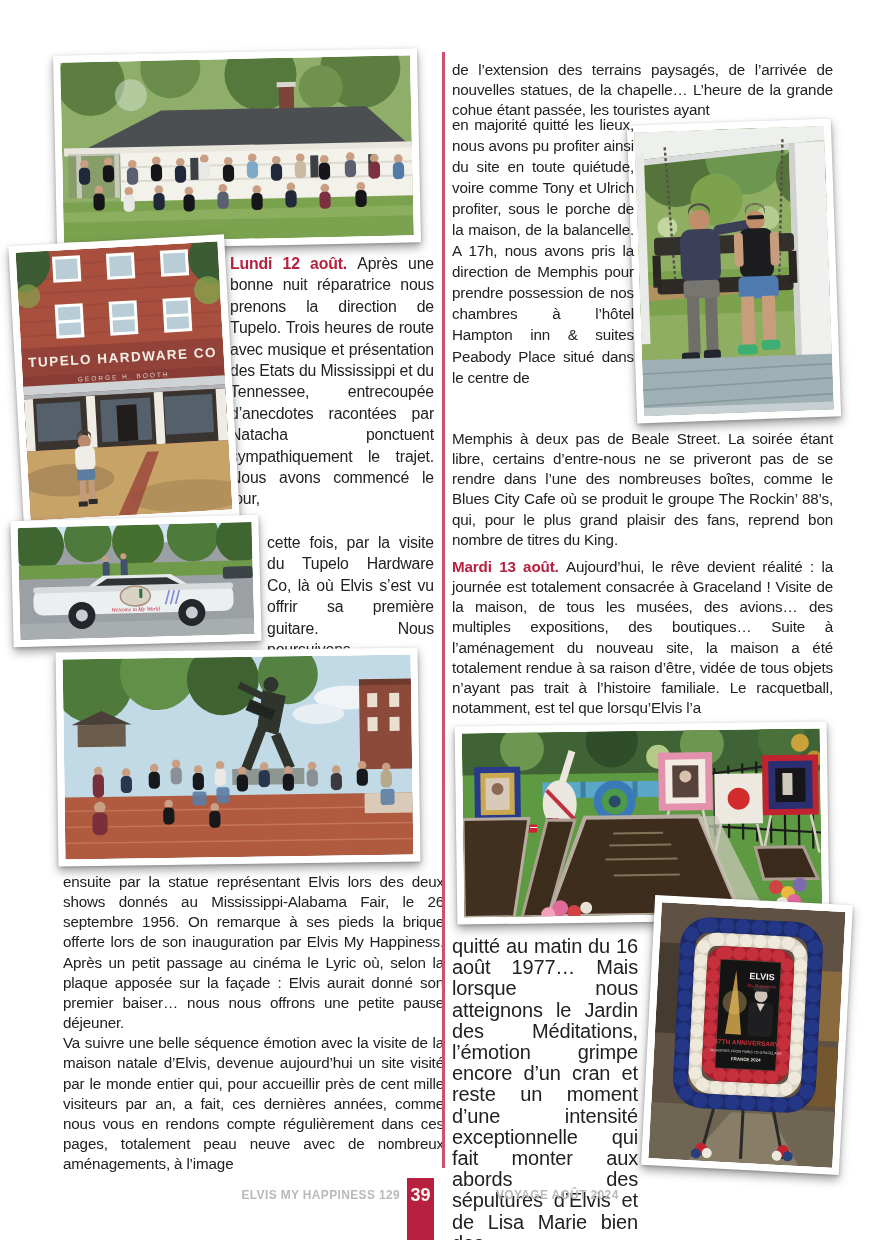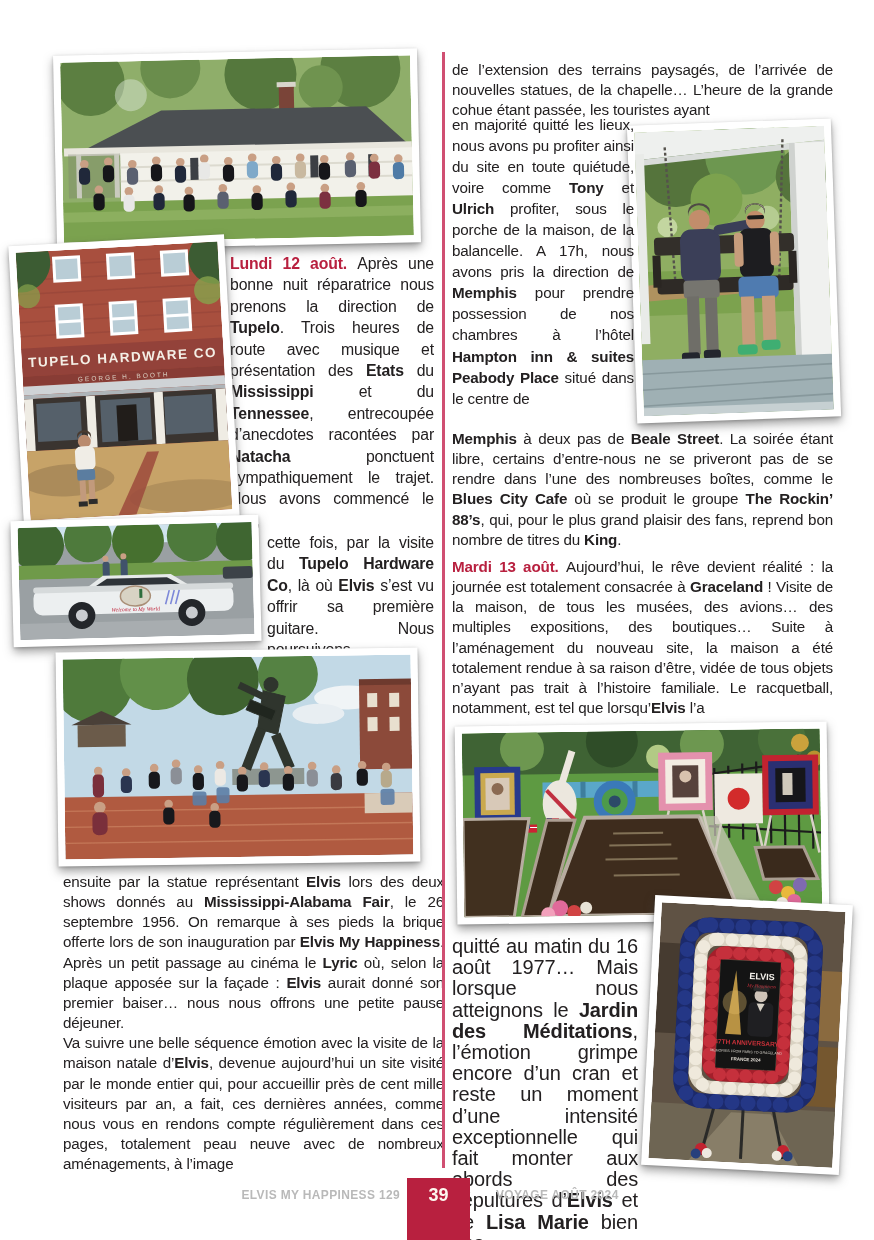--- a/index.html
+++ b/index.html
@@ -1,39 +1,39 @@
 <!DOCTYPE html>
 <html lang="fr" style="--accent: #b8203f; --divider: #d04f72; --footer-gray: #b9b9b9; --text: #232021;"><head>
 <meta charset="utf-8">
 <style>
   html,body{margin:0;padding:0;background:#888;}
   .page{position:relative;width:874px;height:1240px;background:#ffffff;margin:0 auto;
         font-family:"Liberation Sans",sans-serif;color:var(--text,#232021);overflow:hidden;}
   
   .txt{position:absolute;text-align:justify;font-size:15.2px;line-height:20.15px;
        letter-spacing:-0.15px;color:var(--text,#232021);}
-  .txt .b{font-weight:bold;margin-top:36px;}
+  .txt .b{font-weight:normal;margin-top:36px;}
   .txt .ac{font-weight:bold;color:var(--accent,#b8203f);margin-top:16px;}
   .txt p{margin:0;}
   #t-monday-a,#t-monday-b{font-size:15.8px;line-height:21.4px;}
   #t-quiet{line-height:21.05px;}
   #t-meditation{font-size:20px;line-height:21.2px;}
   
   .photo{position:absolute;background:#fff;padding:7px;
          box-shadow:0 5px 10px rgba(70,70,70,.5),0 1px 3px rgba(0,0,0,.25);}
   .photo .ph{overflow:hidden;display:block;}
   .photo svg{display:block;}
   
   .divider{position:absolute;left:442px;top:52px;width:3px;height:1116px;
            background:var(--divider,#d04f72);}
   .f-label{position:absolute;top:1187px;font-size:13px;font-weight:bold;
            color:var(--footer-gray,#b9b9b9);letter-spacing:.4px;transform:scaleX(.92);}
   #f-left{left:55px;width:345px;text-align:right;transform-origin:right center;}
   #f-right{left:496px;transform-origin:left center;}
-  .f-box{position:absolute;left:407px;top:1178px;width:63px;height:62px;
+  .f-box{position:absolute;left:407px;top:1178px;width:27px;height:62px;
          background:var(--accent,#b8203f);color:#fdf7ee;font-weight:bold;font-size:18px;
          text-align:center;padding-top:7px;box-sizing:border-box;}
 </style>
 </head>
 <body>
 
 <div class="page">
 
   <div class="photo" style="left:55px;top:52px;transform:rotate(-1.2deg);">
     <span class="ph" style="width:350px;height:180px;">

